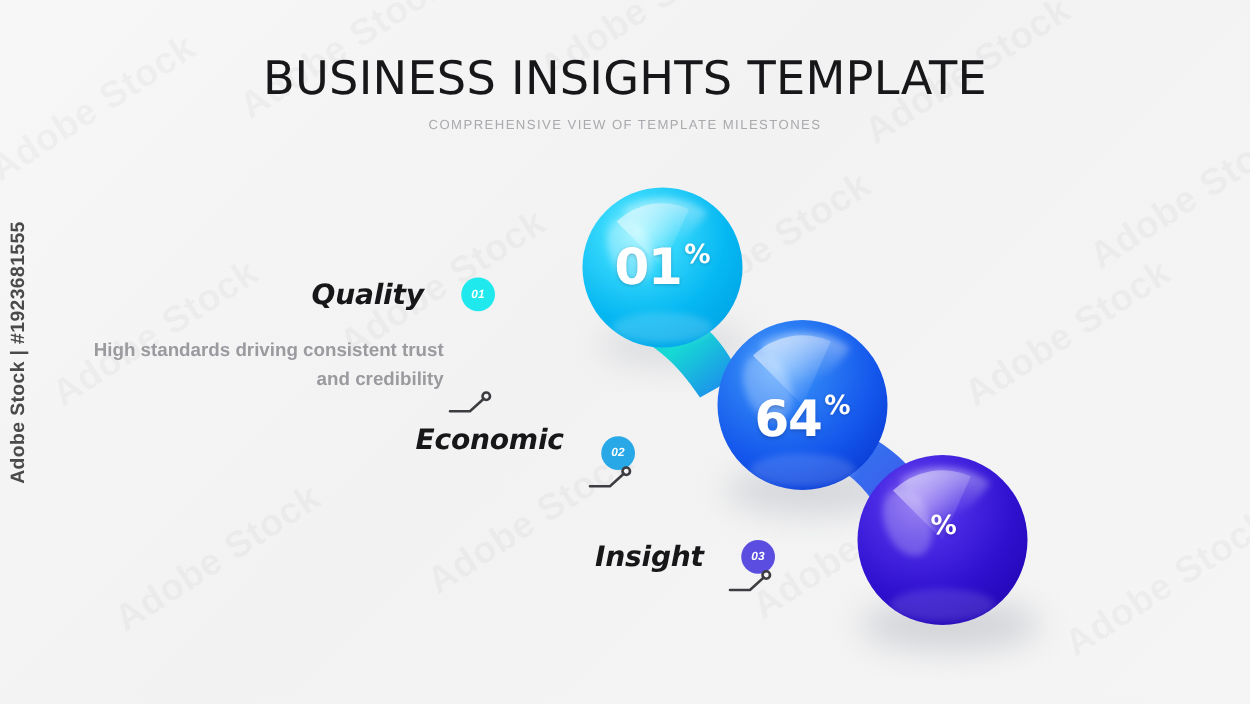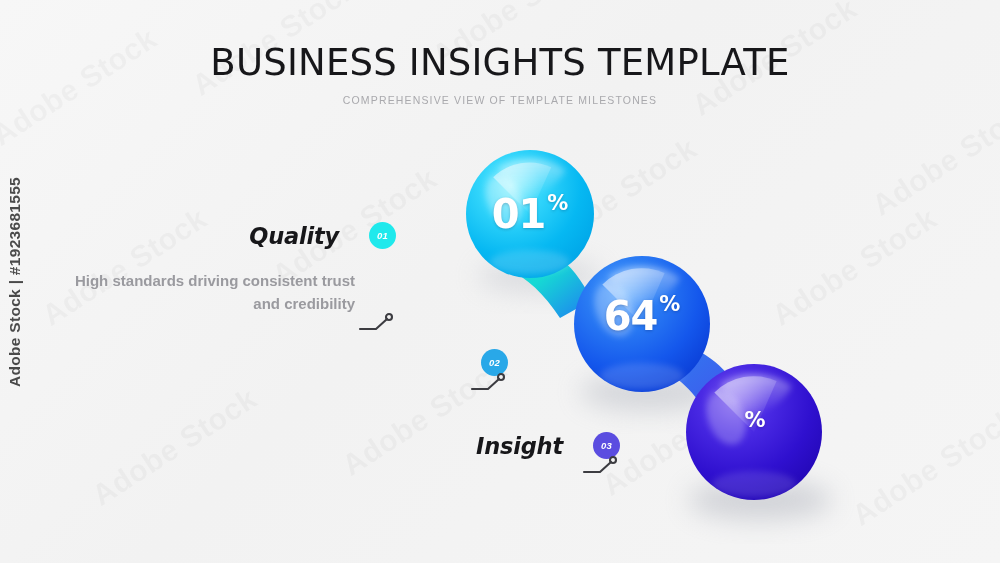--- a/index.html
+++ b/index.html
@@ -275,21 +275,21 @@
       </g>
     </svg>
 
     
     <div class="sphere" style="left:466px; top:150px; width:128px; height:128px;">
       <div class="sphere-label">
         <span class="sphere-num">01</span>
           <span class="sphere-pct">%</span>
       </div>
     </div>
-    <div class="sphere" style="left:574px; top:248px; width:136px; height:136px;">
+    <div class="sphere" style="left:574px; top:268px; width:136px; height:136px;">
       <div class="sphere-label">
         <span class="sphere-num">64</span>
           <span class="sphere-pct">%</span>
       </div>
     </div>
     <div class="sphere" style="left:686px; top:364px; width:136px; height:136px;">
       <div class="sphere-label">
           <span class="sphere-pct">%</span>
       </div>
     </div>
@@ -302,20 +302,21 @@
     </div>
     <div class="info-desc">High standards driving consistent trust and credibility</div>
     <svg class="pin" viewBox="0 0 36 22">
       <path d="M2,17 L18,17 L29,7" stroke="#3c3c41" stroke-width="2.1" fill="none" stroke-linecap="round"></path>
       <circle cx="31" cy="5" r="3" fill="none" stroke="#3c3c41" stroke-width="2.1"></circle>
     </svg>
   </div>
 
   <div class="info-block" style="left:178px; top:327px;">
     <div class="info-head">
+      <div class="info-title">Economic</div>
       <div class="badge" style="background:#29a8e8;margin-top:22px;">02</div>
     </div>
     <svg class="pin" viewBox="0 0 36 22">
       <path d="M2,17 L18,17 L29,7" stroke="#3c3c41" stroke-width="2.1" fill="none" stroke-linecap="round"></path>
       <circle cx="31" cy="5" r="3" fill="none" stroke="#3c3c41" stroke-width="2.1"></circle>
     </svg>
   </div>
 
   <div class="info-block" style="left:290px; top:432px;">
     <div class="info-head">

